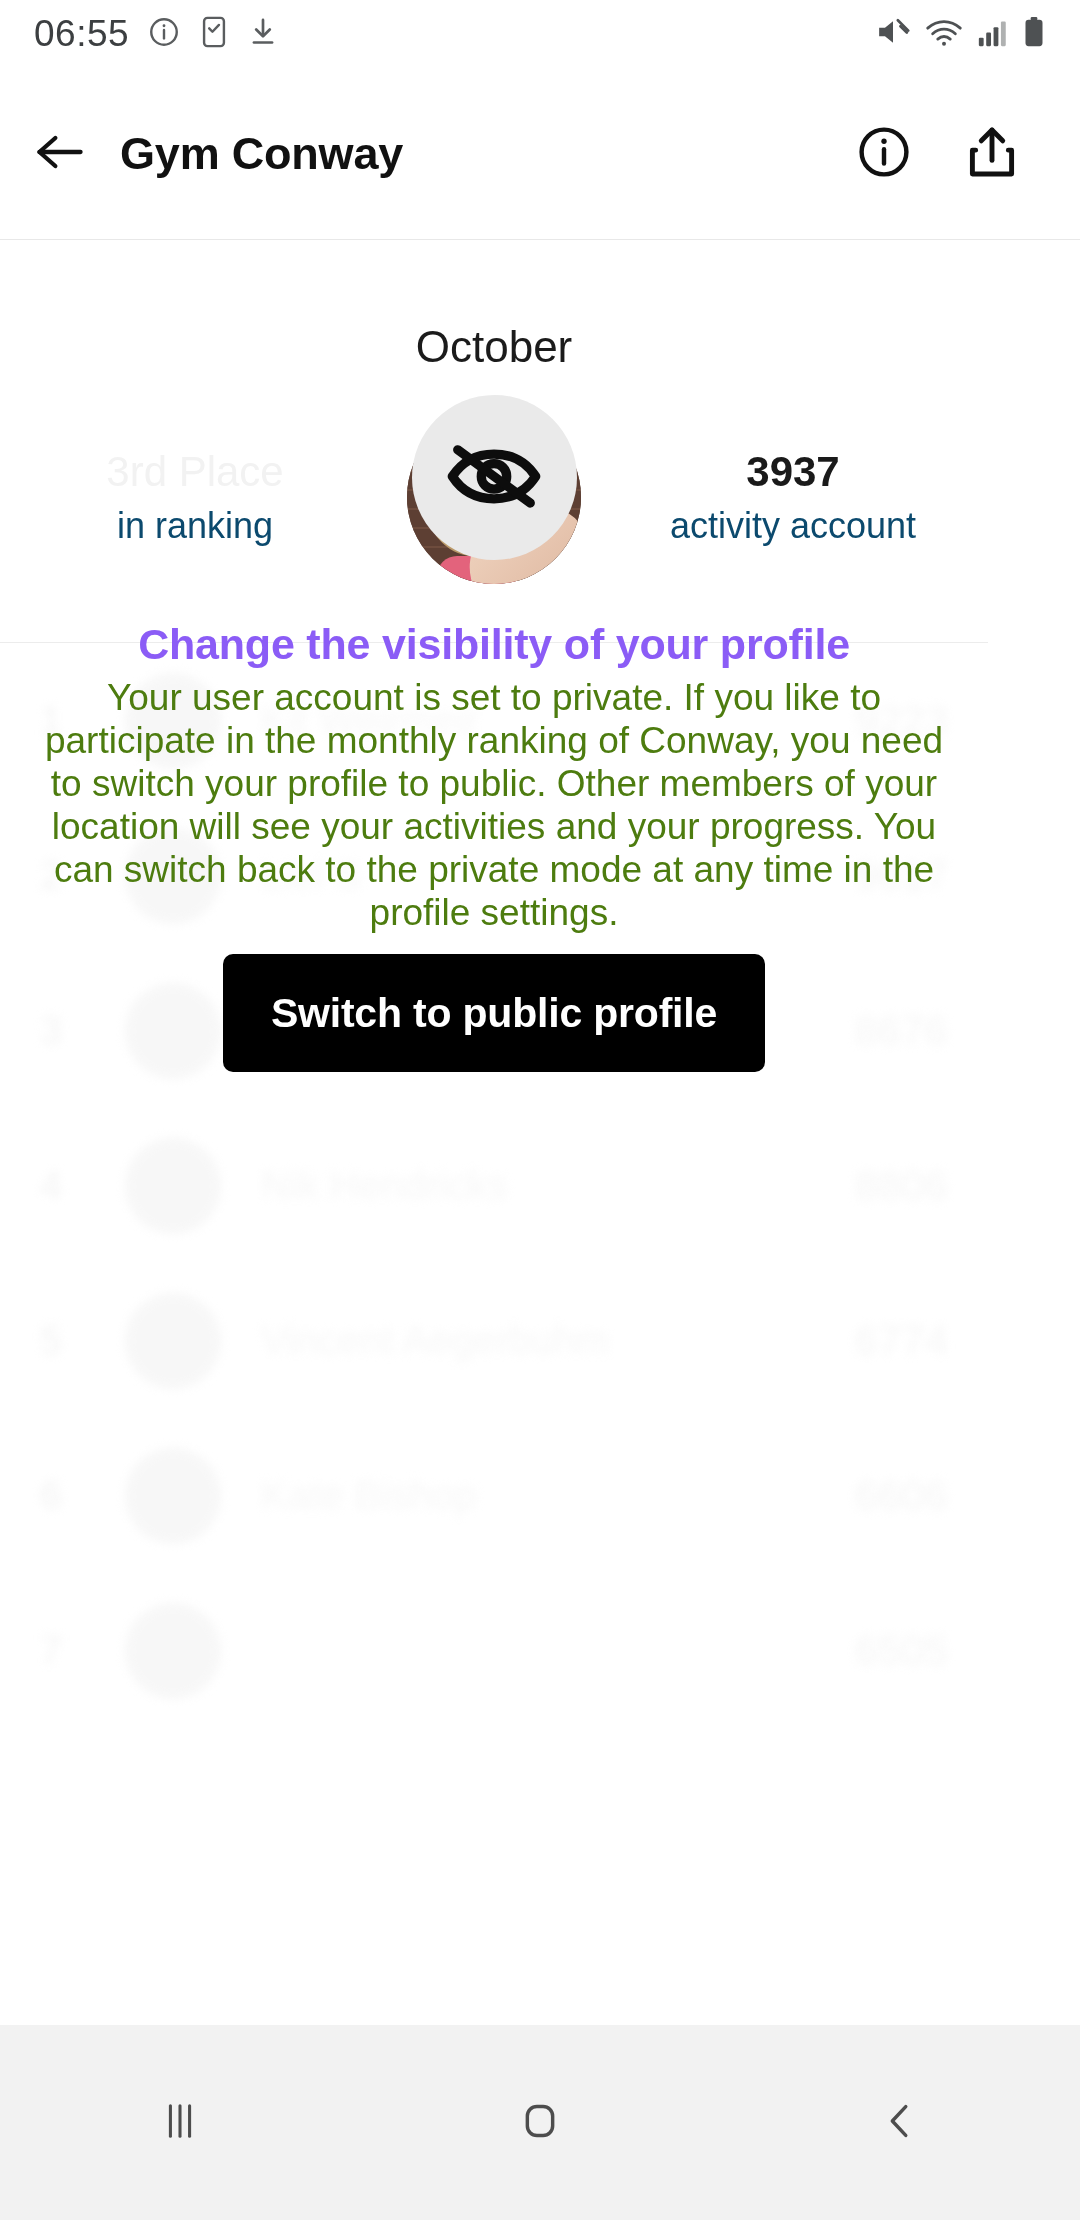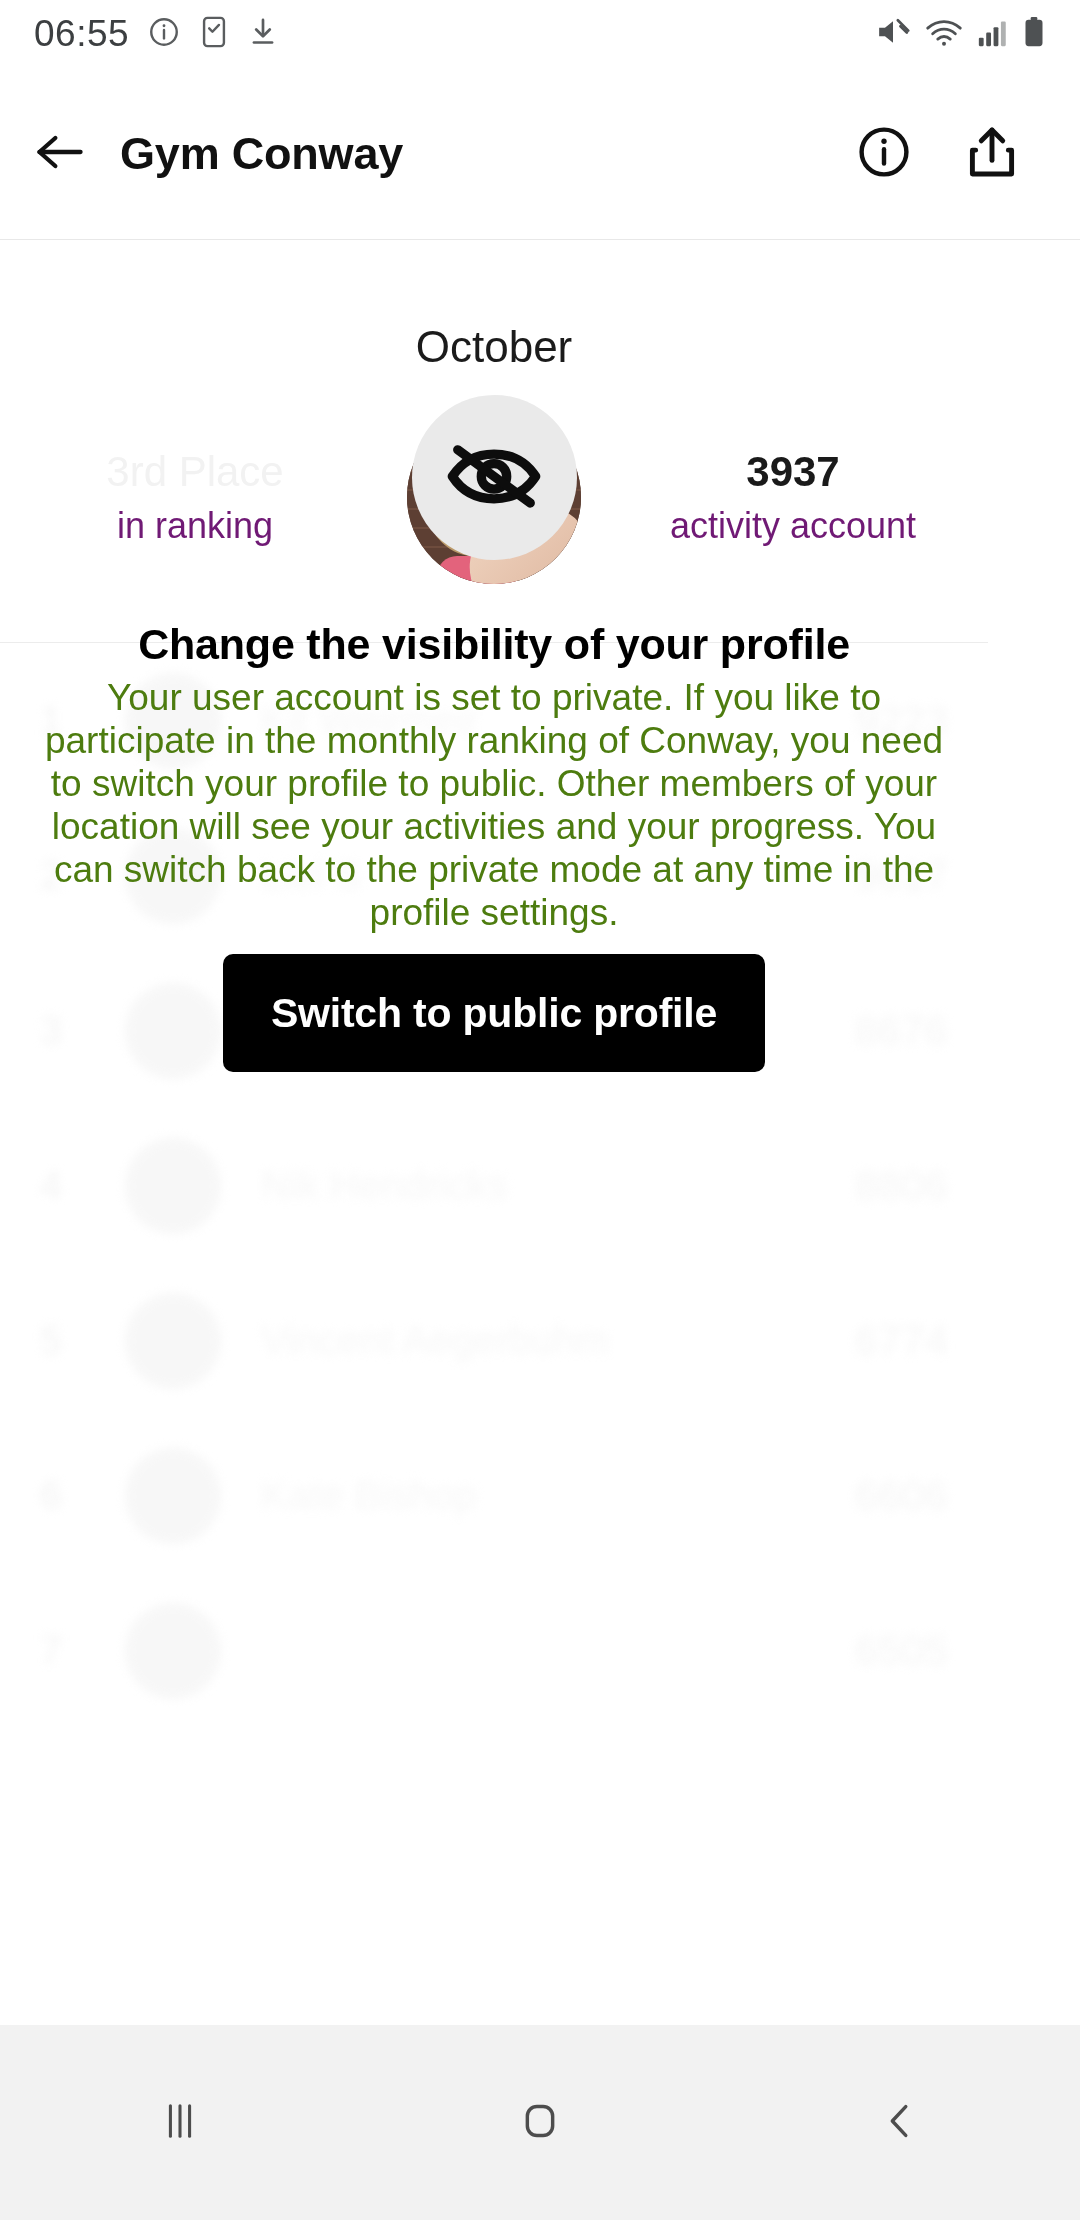--- a/index.html
+++ b/index.html
@@ -45,21 +45,21 @@
     padding-top:82px;
   }
   .statsrow{
     display:flex; align-items:center; justify-content:center;
     gap:0; padding:38px 0 58px;
   }
   .stat-col{ width:340px; text-align:center; }
   .stat-big{ font-size:42px; color:#2b2b2b; line-height:1.22; }
   .stat-big.faded{ color:#f2f2f2; }
   .stat-big.bold{ font-weight:700; color:#1a1a1a; font-size:42px; }
-  .stat-sub{ font-size:36px; color:#701a75; line-height:1.25; margin-top:6px; }
+  .stat-sub{ font-size:36px; color:#0c4a6e; line-height:1.25; margin-top:6px; }
   .avatar-wrap{ width:258px; display:flex; justify-content:center; }
   .avatar{
     width:174px; height:174px; border-radius:50%; overflow:hidden;
     position:relative; background:#6b4b3e;
   }
   .avatar .brick{
     position:absolute; inset:0;
     background:
       repeating-linear-gradient(0deg,  #5d3f33 0 17px, #6e4c3d 17px 19px),
       repeating-linear-gradient(90deg, rgba(0,0,0,.14) 0 46px, rgba(255,255,255,.05) 46px 50px);
@@ -102,21 +102,21 @@
     position:absolute; left:0; top:0; width:100%; height:100%;
     display:flex; flex-direction:column; align-items:center;
     padding-top:155px; pointer-events:none;
   }
   .eye-circle{
     width:165px; height:165px; border-radius:50%; background:#eaeaea;
     display:flex; align-items:center; justify-content:center;
     pointer-events:auto;
   }
   .ov-title{
-    margin-top:60px; font-size:43px; font-weight:700; color:#000000;
+    margin-top:60px; font-size:43px; font-weight:700; color:#8b5cf6;
     text-align:center; letter-spacing:-0.2px;
   }
   .ov-body{
     margin-top:8px; width:930px; text-align:center;
     font-size:37px; line-height:1.16; color:#4d7c0f;
   }
   .ov-btn{
     margin-top:20px; background:#000; color:#fff; border:none;
     font-family:"Liberation Sans", sans-serif;
     font-size:41px; font-weight:700; letter-spacing:-0.2px;

